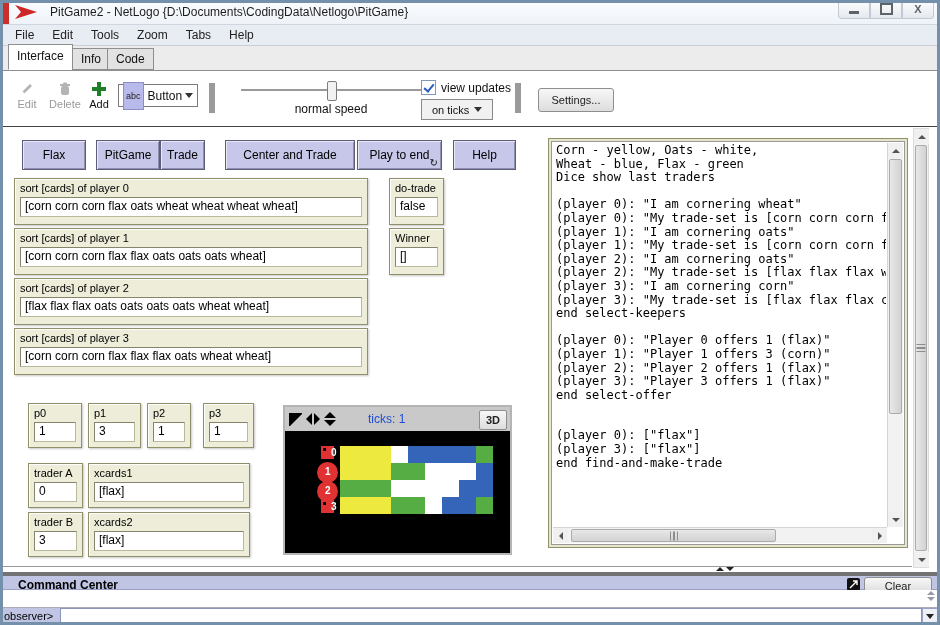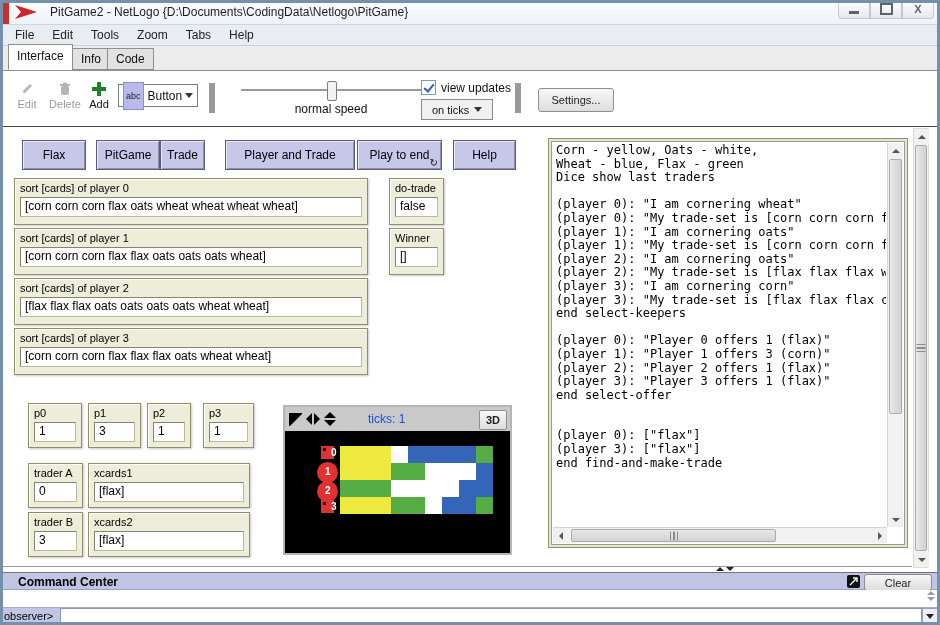--- a/index.html
+++ b/index.html
@@ -129,21 +129,21 @@
 
   
   .sb-v-canvas{position:absolute;left:913px;top:128px;width:16px;height:440px;background:#f2f2f2;border:1px solid #dcdcdc;box-sizing:border-box;z-index:5;}
 
   
   .splitter{position:absolute;left:716px;top:567px;display:flex;gap:2px;z-index:6;}
 
   .canvas-bottom-line{position:absolute;left:0;top:566px;width:912px;height:1px;background:#9a9a9a;}
 
   
-  .cc-header{position:absolute;left:0;top:572px;width:940px;height:18px;background:#c0c5e4;border-top:1px solid #737373;border-bottom:1px solid #9ba1c6;box-sizing:border-box;}
+  .cc-header{position:absolute;left:0;top:572px;width:940px;height:18px;background:#c0c5e4;border-top:4px solid #737373;border-bottom:1px solid #9ba1c6;box-sizing:border-box;}
   .cc-title{position:absolute;left:18px;top:2px;font-size:12px;font-weight:bold;color:#000;}
   .popout-btn{position:absolute;right:80px;top:2px;width:13px;height:13px;background:#111;border-radius:2px;display:flex;align-items:center;justify-content:center;}
   .clear-btn{position:absolute;right:8px;top:1px;width:66px;height:15px;}
   .cc-output{position:absolute;left:0;top:590px;width:940px;height:18px;background:#fff;border-bottom:1px solid #aab;box-sizing:border-box;}
   .cc-spin{position:absolute;right:5px;top:1px;display:flex;flex-direction:column;gap:2px;align-items:center;}
   .cc-input-row{position:absolute;left:0;top:608px;width:940px;height:17px;background:#c0c5e4;}
   .cc-prompt{position:absolute;left:4px;top:2px;font-size:11px;color:#000;}
   .cc-input{position:absolute;left:60px;top:0;width:862px;height:15px;border:1px solid #8d94bb;background:#fff;font:11px "Liberation Sans",sans-serif;padding:0 3px;box-sizing:border-box;}
   .cc-drop{position:absolute;right:2px;top:0;width:16px;height:16px;background:#eef0f6;border:1px solid #9ba1c6;display:flex;align-items:center;justify-content:center;box-sizing:border-box;}
 </style>
@@ -233,21 +233,21 @@
     </div>
     <div class="tool-sep sep2"></div>
     <div class="win-button settings-btn">Settings...</div>
   </div>
 
   <div class="canvas">
 
     <div class="nl-button btn-setup">Flax</div>
     <div class="nl-button btn-analyze">PitGame</div>
     <div class="nl-button btn-trade">Trade</div>
-    <div class="nl-button btn-analyze-trade">Player and Trade</div>
+    <div class="nl-button btn-analyze-trade">Center and Trade</div>
     <div class="nl-button btn-play">
       <span>Play to end</span>
       <span class="forever-icon">↻</span>
     </div>
     <div class="nl-button btn-help">Help</div>
 
     <div class="monitor mon-p0">
       <div class="mon-label">sort [cards] of player 0</div>
       <div class="mon-value">[corn corn corn flax oats wheat wheat wheat wheat]</div>
     </div>

